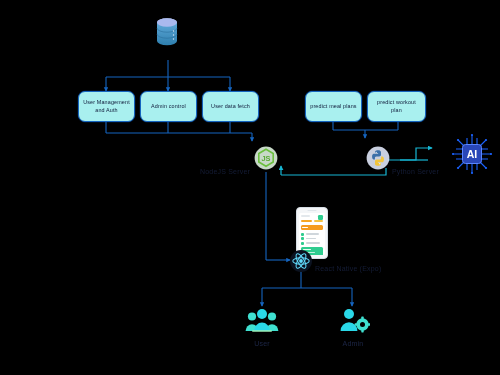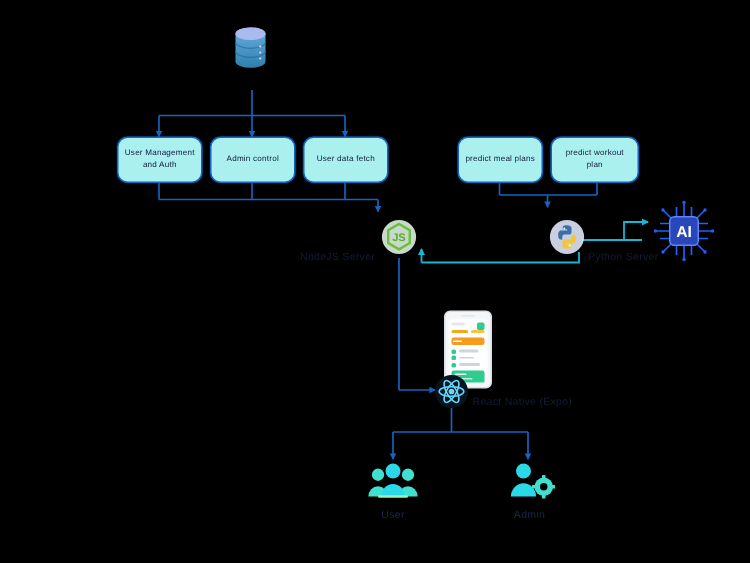--- a/index.html
+++ b/index.html
@@ -159,21 +159,21 @@
                c0,0 1.6,.03 1.6,-1.55 l0,-2.6 c0,0 .25,-2.05 -3,-2.05 z" fill="#3b6fa8"></path>
       <path d="M12,19.8 c3,0 2.8,-1.3 2.8,-1.3 l0,-1.4 -2.9,0 0,-.8 4,0 c0,0 2,.2 2,-2.9
                c0,-3.1 -1.7,-3 -1.7,-3 l-1.1,0 0,1.5 c0,0 .1,1.7 -1.6,1.7 l-2.9,0
                c0,0 -1.6,-.03 -1.6,1.55 l0,2.6 c0,0 -.25,2.05 3,2.05 z" fill="#f2c53d"></path>
       <circle cx="10.2" cy="6.3" r=".62" fill="#fff"></circle>
       <circle cx="13.8" cy="17.7" r=".62" fill="#fff"></circle>
     </svg>
   </div>
   <div class="caption" style="left:364px;top:168px;">Python Server</div>
 
-  <div class="node" style="left:406px;top:132px;width:44px;height:44px;">
+  <div class="node" style="left:422px;top:132px;width:44px;height:44px;">
     <svg viewBox="0 0 44 44" width="44" height="44">
       <g stroke="#1b63ff" stroke-width="1.1" fill="none">
         <path d="M22,13 L22,3 M17,13 L17,6 M27,13 L27,6"></path>
         <path d="M22,31 L22,41 M17,31 L17,38 M27,31 L27,38"></path>
         <path d="M13,22 L3,22 M13,17 L6,17 M13,27 L6,27"></path>
         <path d="M31,22 L41,22 M31,17 L38,17 M31,27 L38,27"></path>
         <path d="M14,14 L8,8 M30,14 L36,8 M14,30 L8,36 M30,30 L36,36"></path>
       </g>
       <g fill="#1b63ff">
         <circle cx="22" cy="3" r="1.1"></circle>

